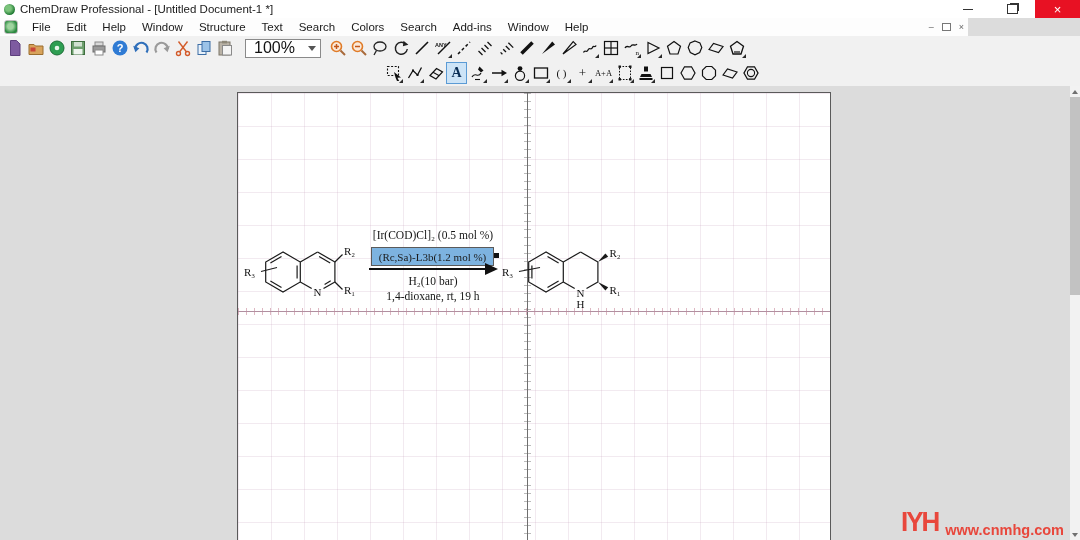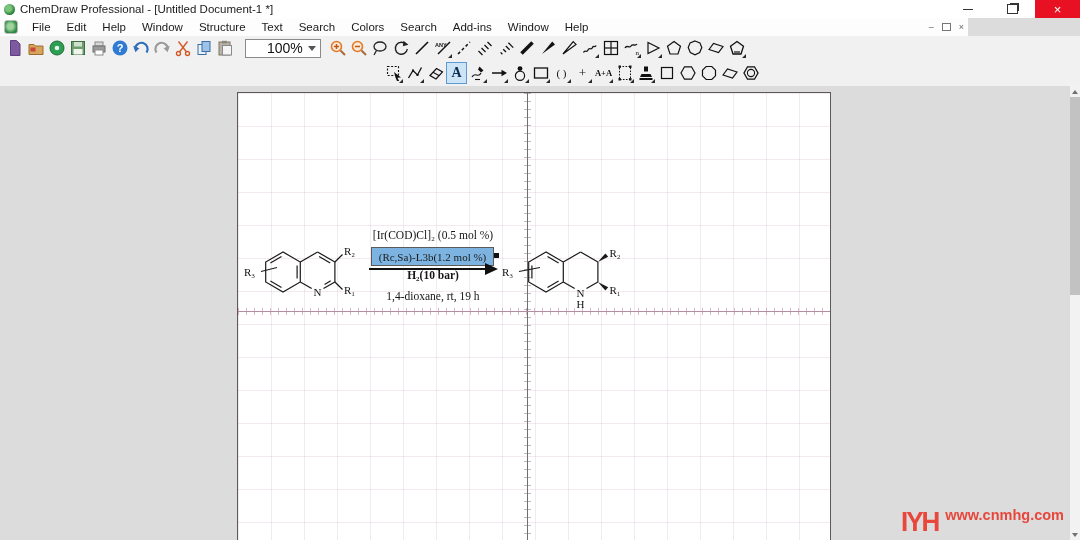--- a/index.html
+++ b/index.html
@@ -25,21 +25,21 @@
   .mdi-restore{display:block;width:7px;height:6px;border:1px solid #777;background:#fff;}
 
   
   .toolbar{position:absolute;left:0;width:1080px;background:#f1f1f1;display:flex;align-items:center;}
   .toolbar.row1{top:36px;height:24px;border-bottom:1px solid #e2e2e2;padding-left:4px;}
   .toolbar.row2{top:60px;height:26px;border-bottom:1px solid #d6d6d6;}
   .tbi{position:relative;width:21px;height:21px;display:flex;align-items:center;justify-content:center;flex:0 0 auto;}
   .tbi svg{display:block;}
   .tbi.fly::after{content:"";position:absolute;right:1px;bottom:1px;border-left:4px solid transparent;border-bottom:4px solid #2a2a2a;}
   .zoom-drop{width:74px;height:17px;background:#fff;border:1px solid #8a8a8a;margin:0 6px 0 10px;display:flex;align-items:center;position:relative;flex:0 0 auto;}
-  .zoom-drop .zv{font-size:14px;color:#111;padding-left:21px;flex:1;}
+  .zoom-drop .zv{font-size:16px;color:#111;padding-left:8px;flex:1;}
   .zoom-drop .chev{width:0;height:0;border-left:4px solid transparent;border-right:4px solid transparent;border-top:5px solid #555;margin-right:4px;}
   .glyph-tool{font-size:10px;color:#111;font-family:"Liberation Serif",serif;}
   .text-tool-btn{width:20px;height:20px;display:flex;align-items:center;justify-content:center;background:#cde4f7;border:1px solid #5b9bd5;font-family:"Liberation Serif",serif;font-weight:bold;font-size:14px;color:#0b2e55;}
   .rstrip{position:absolute;left:4px;top:61px;display:flex;align-items:center;gap:8px;}
   .rstrip .blob{width:16px;height:10px;border-radius:50% 50% 40% 40%;background:#8f8f8f;box-shadow:inset 0 -3px 0 #6f6f6f;}
   .rstrip .rletter{font-size:21px;color:#9a9a9a;font-family:"Liberation Sans",sans-serif;}
   .row2-tools{position:absolute;left:383px;top:0;height:26px;display:flex;align-items:center;}
 
   
   .workspace{position:absolute;left:0;top:86px;width:1080px;height:454px;background:#dcdcdc;overflow:hidden;}
@@ -65,21 +65,21 @@
 
   
   .scrollbar{position:absolute;right:0;top:0;bottom:0;width:10px;background:#f2f2f2;}
   .sb-arrow{position:absolute;left:0;width:10px;height:11px;display:flex;align-items:center;justify-content:center;}
   .sb-up{top:0;} .sb-down{bottom:0;}
   .sb-up::before{content:"";border-left:3px solid transparent;border-right:3px solid transparent;border-bottom:4px solid #707070;}
   .sb-down::before{content:"";border-left:3px solid transparent;border-right:3px solid transparent;border-top:4px solid #707070;}
   .sb-thumb{position:absolute;left:0;top:11px;width:10px;height:198px;background:#c2c2c2;}
 
   
-  .watermark{position:absolute;right:16px;bottom:2px;display:flex;align-items:flex-start;gap:7px;}
+  .watermark{position:absolute;right:16px;bottom:2px;display:flex;align-items:flex-end;gap:7px;}
   .wm-logo{font-size:26px;font-weight:bold;color:#e8473c;letter-spacing:-2px;font-family:"Liberation Sans",sans-serif;transform:scaleY(1.05);}
   .wm-site{font-size:14.5px;font-weight:bold;color:#e8473c;}
 </style>
 </head>
 <body>
 
 <div id="app">
 
   <div class="titlebar">
     <span class="app-icon"></span>
@@ -367,21 +367,21 @@
             <rect x="2.5" y="4" width="13" height="10" fill="none" stroke="#111" stroke-width="1.3"></rect>
           </svg>
         </span>
       <span class="tbi fly glyph-tool">
           <span style="font-size:11px;">( )</span>
         </span>
       <span class="tbi fly glyph-tool">
           <span style="font-size:13px;">+</span>
         </span>
       <span class="tbi fly glyph-tool">
-          <span style="font-size:8.5px;font-weight:bold;">A+A</span>
+          <span style="font-size:8.5px;font-weight:normal;">A+A</span>
         </span>
       <span class="tbi fly">
           <svg width="18" height="18">
             <rect x="3.5" y="2.5" width="11" height="13" fill="none" stroke="#111" stroke-width="1" stroke-dasharray="1.6 1.4"></rect>
             <rect x="2.5" y="1.5" width="2.4" height="2.4" fill="#111"></rect>
             <rect x="13.1" y="1.5" width="2.4" height="2.4" fill="#111"></rect>
             <rect x="2.5" y="14.1" width="2.4" height="2.4" fill="#111"></rect>
             <rect x="13.1" y="14.1" width="2.4" height="2.4" fill="#111"></rect>
           </svg>
         </span>
@@ -447,21 +447,21 @@
         <text x="102" y="24">R₂</text>
         <text x="102" y="63">R₁</text>
         <text x="2" y="45">R₃</text>
       </svg>
 
       <div class="scheme-text" style="left:115px;top:136px;width:160px;">[Ir(COD)Cl]₂ (0.5 mol %)</div>
       <div class="sel-box">(Rc,Sa)-L3b(1.2 mol %)</div>
       <div class="sel-handle"></div>
       <div class="arrow-line"></div>
       <div class="arrow-head"></div>
-      <div class="scheme-text" style="left:115px;top:176px;width:160px;font-weight:bold;">H₂(10 bar)</div>
+      <div class="scheme-text" style="left:115px;top:182px;width:160px;">H₂(10 bar)</div>
       <div class="scheme-text" style="left:115px;top:197px;width:160px;">1,4-dioxane, rt, 19 h</div>
 
       <svg class="mol" style="left:262px;top:136px;" width="126" height="84" viewBox="0 0 126 84">
         <path d="M46 23 L28.7 33 L28.7 53 L46 63 L63.3 53 L63.3 33 Z"></path>
         <line x1="47.5" y1="27.6" x2="58.6" y2="34"></line>
         <line x1="58.6" y1="52" x2="47.5" y2="58.4"></line>
         <line x1="31.9" y1="36.5" x2="31.9" y2="49.5"></line>
         <line x1="80.6" y1="23" x2="63.3" y2="33"></line>
         <line x1="80.6" y1="23" x2="97.9" y2="33"></line>
         <line x1="97.9" y1="33" x2="97.9" y2="53"></line>

